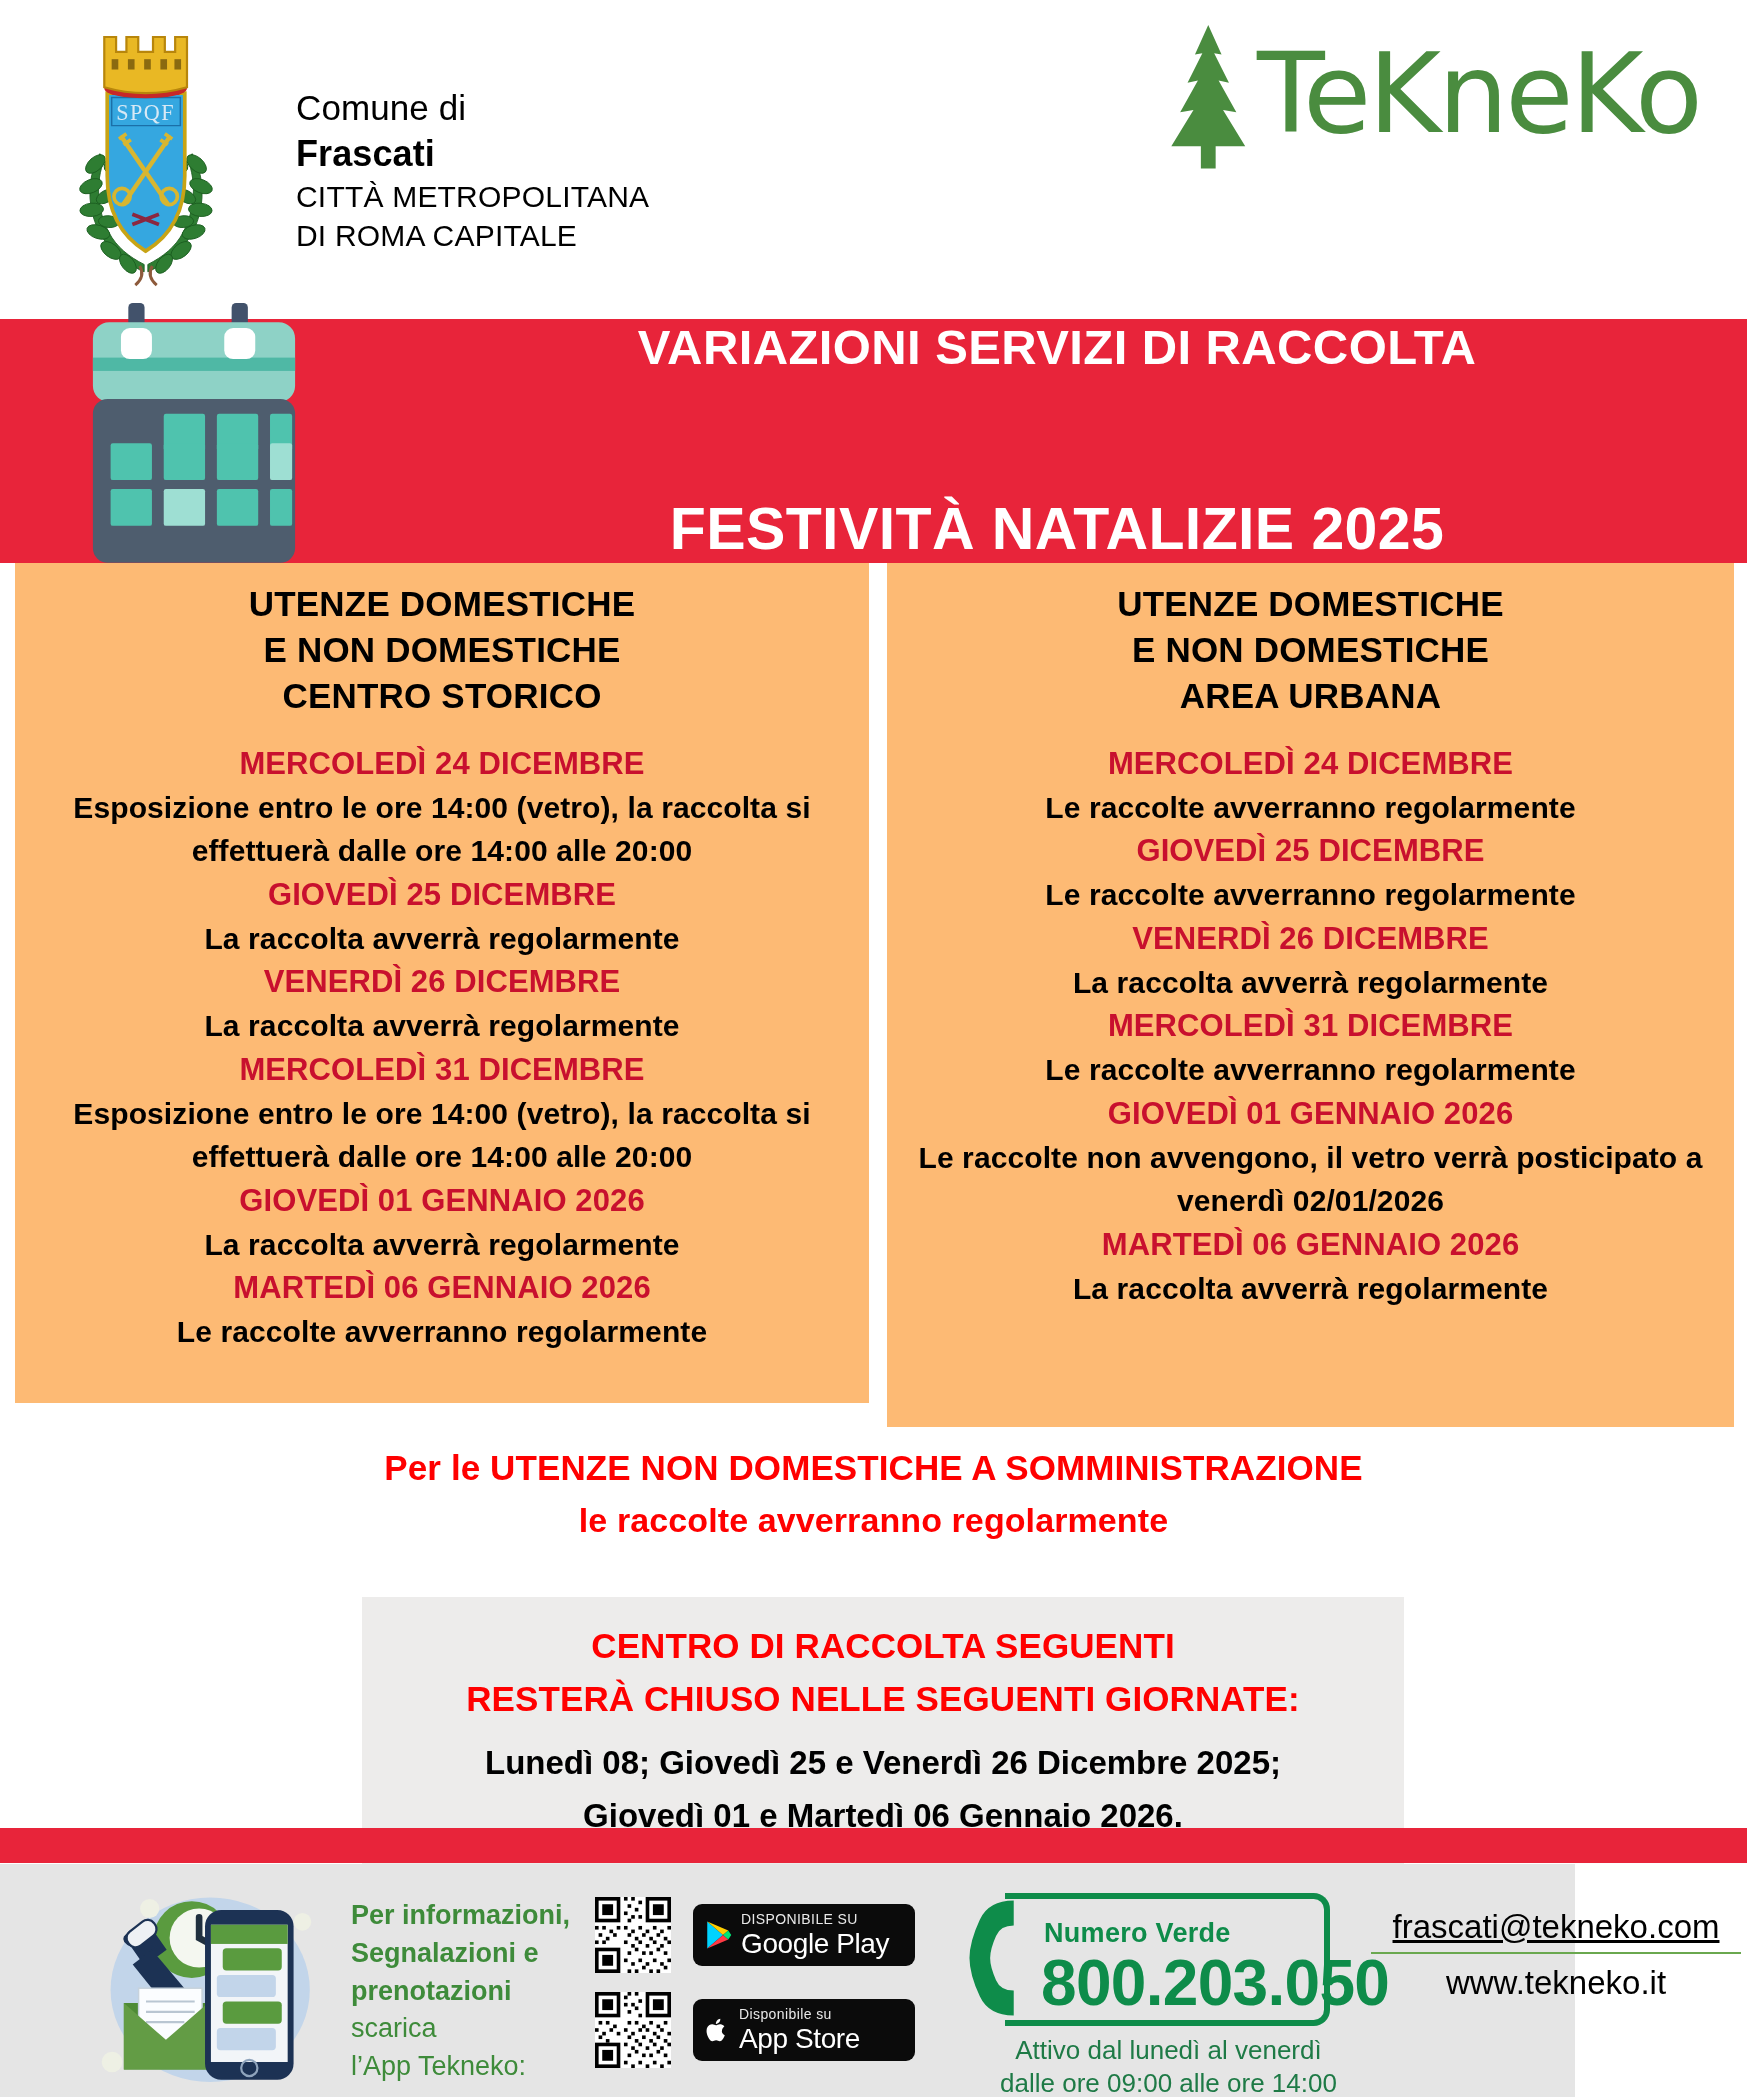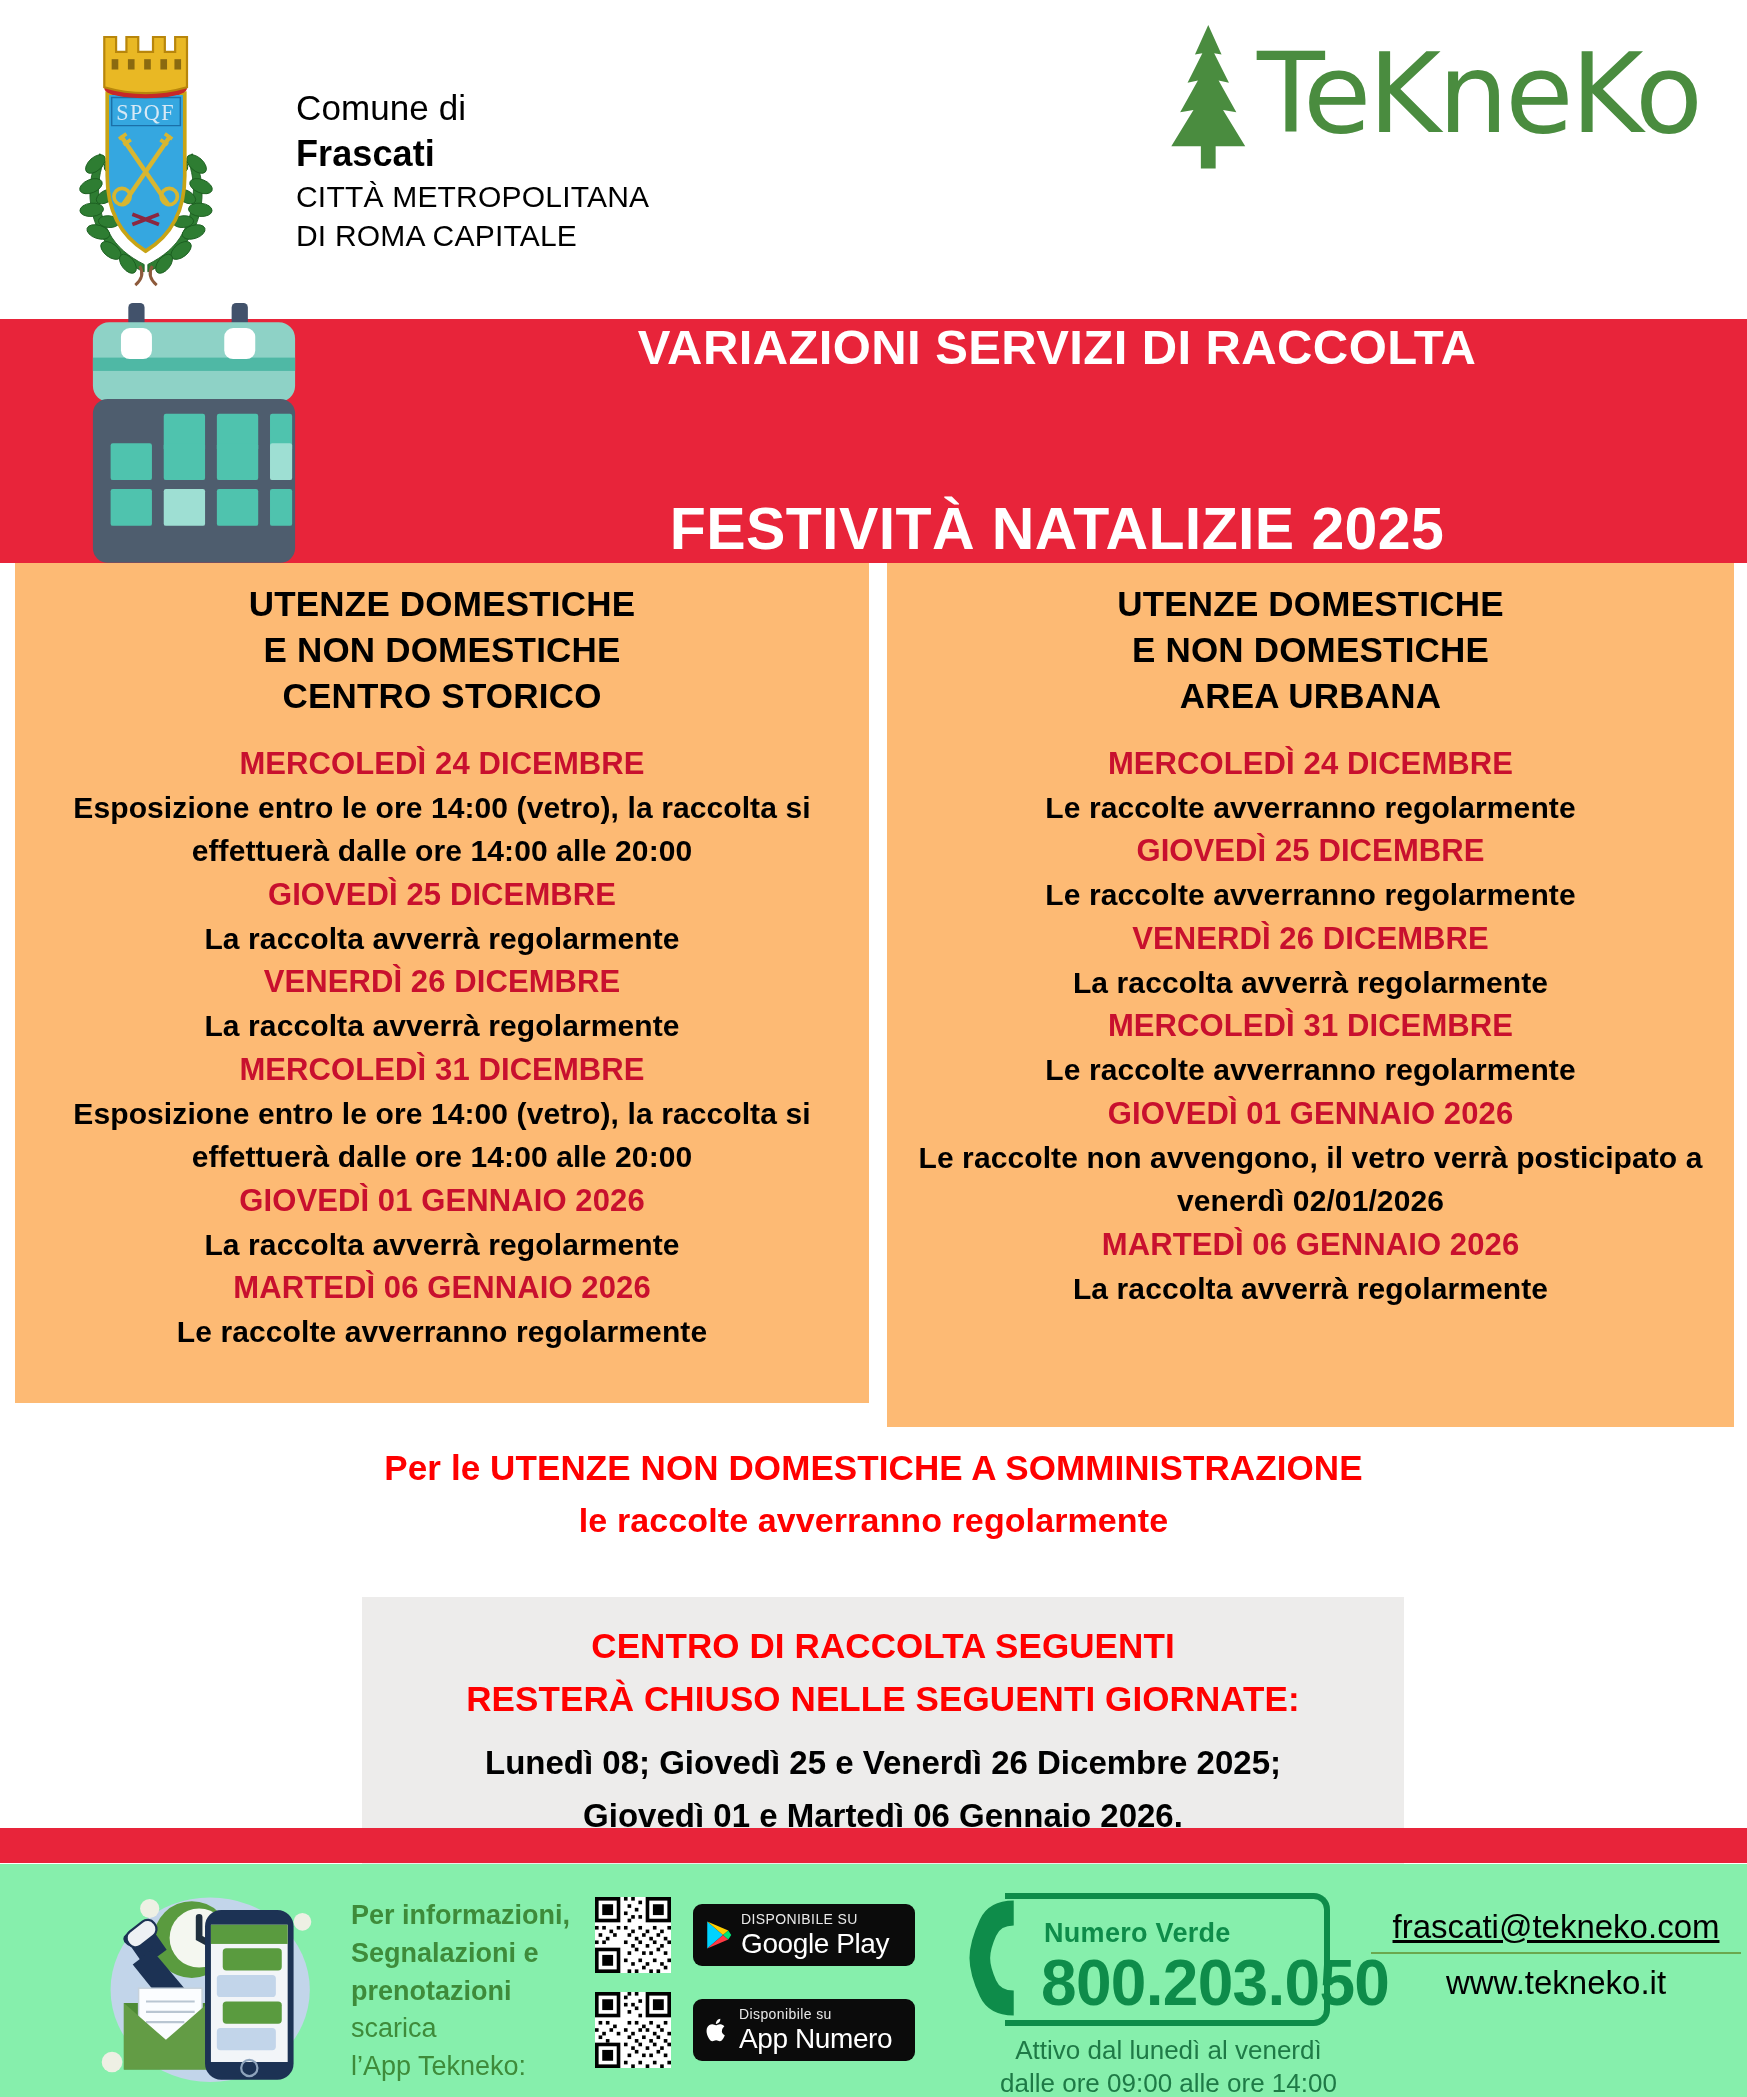--- a/index.html
+++ b/index.html
@@ -55,21 +55,21 @@
     box-sizing:border-box;padding:22px 15px 25px;text-align:center;}
   .centrobox .c1{color:#FF0000;font-size:35px;font-weight:700;line-height:1.52;letter-spacing:0.1px;}
   .centrobox .c2{color:#FF0000;font-size:35px;font-weight:700;line-height:1.52;letter-spacing:0.1px;}
   .centrobox .c3{color:#000;font-size:33px;font-weight:700;line-height:1.62;margin-top:10.4px;}
   .centrobox .c4{color:#000;font-size:33px;font-weight:700;line-height:1.62;}
 
   
   .divider{position:absolute;left:0;top:1828px;width:1747px;height:35px;background:#E8243A;}
 
   
-  .footer{position:absolute;left:0;top:1864px;width:1747px;height:234px;background:#86efac;}
+  .footer{position:absolute;left:0;top:1864px;width:1575px;height:234px;background:#e5e5e5;}
   .f-illus{position:absolute;left:81px;top:15px;width:251px;height:214px;}
   .f-apptext{position:absolute;left:351px;top:33px;width:244px;line-height:1.40;}
   .f-apptext div{font-size:27px;color:#3E8B3A;}
   .f-apptext .bold{font-weight:700;}
   .f-apptext .thin{font-weight:400;}
 
   .qrcol{position:absolute;left:595px;top:24px;width:325px;height:192px;}
   .qr{position:absolute;width:76px;height:76px;}
   .qr1{left:0;top:9px;} .qr2{left:0;top:104px;}
   .badge{position:absolute;left:98px;width:222px;height:62px;border-radius:9px;background:#0b0b0b;
@@ -493,21 +493,21 @@
             <rect x="20" y="19" width="1" height="1"></rect>
         </g>
       </svg>
       <div class="badge badge2">
         <svg width="25" height="30" viewBox="0 0 34 40">
           <path fill="#fff" d="M23 21.2c0-4 3.2-5.9 3.4-6-1.8-2.7-4.7-3-5.7-3.1-2.4-.2-4.7 1.4-5.9 1.4-1.2 0-3.1-1.4-5.1-1.3-2.6 0-5 1.5-6.3 3.8-2.7 4.7-.7 11.6 1.9 15.4 1.3 1.9 2.8 4 4.8 3.9 1.9-.1 2.6-1.2 5-1.2 2.3 0 3 1.2 5 1.2 2.1 0 3.4-1.9 4.7-3.8 1.5-2.2 2.1-4.3 2.1-4.4-.1 0-4-1.5-4-5.9z"></path>
           <path fill="#fff" d="M19.3 9.6c1-1.3 1.7-3 1.5-4.8-1.5.1-3.3 1-4.4 2.3-.9 1.1-1.8 2.9-1.6 4.6 1.7.1 3.4-.8 4.5-2.1z"></path>
         </svg>
         <span class="bt">
           <span class="small">Disponibile su</span>
-          <span class="big">App Numero</span>
+          <span class="big">App Store</span>
         </span>
       </div>
     </div>
 
     <div class="greenbox">
       <div class="gb-frame"></div>
       <svg class="gb-handset" viewBox="0 0 80 160">
         <path fill="#0E8C4A" d="M62 2 q-34 0 -46 26 q-14 30 -14 52 q0 22 14 52 q12 26 46 26 l0 -34
           q-18 0 -24 -14 q-8 -18 -8 -30 q0 -12 8 -30 q6 -14 24 -14 Z"></path>
       </svg>

